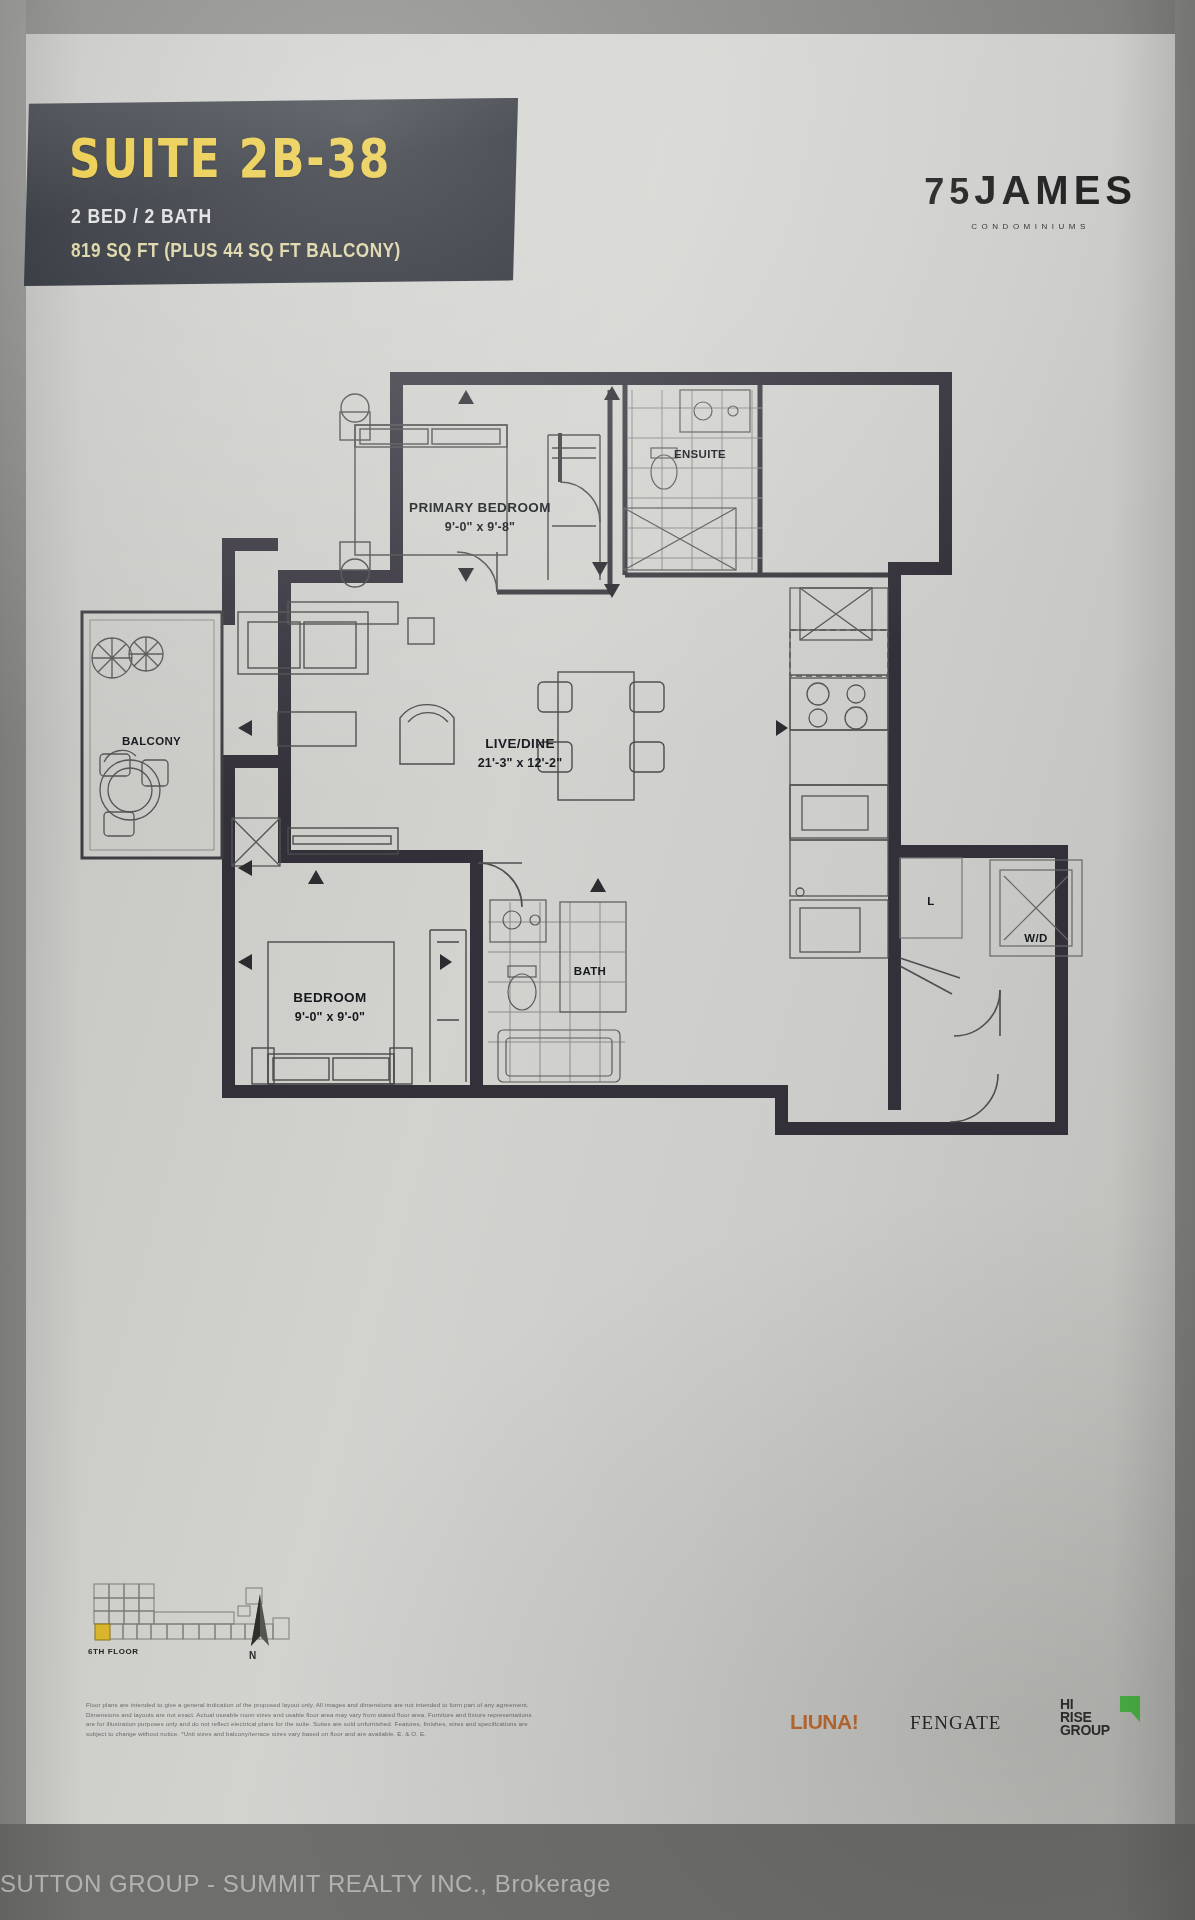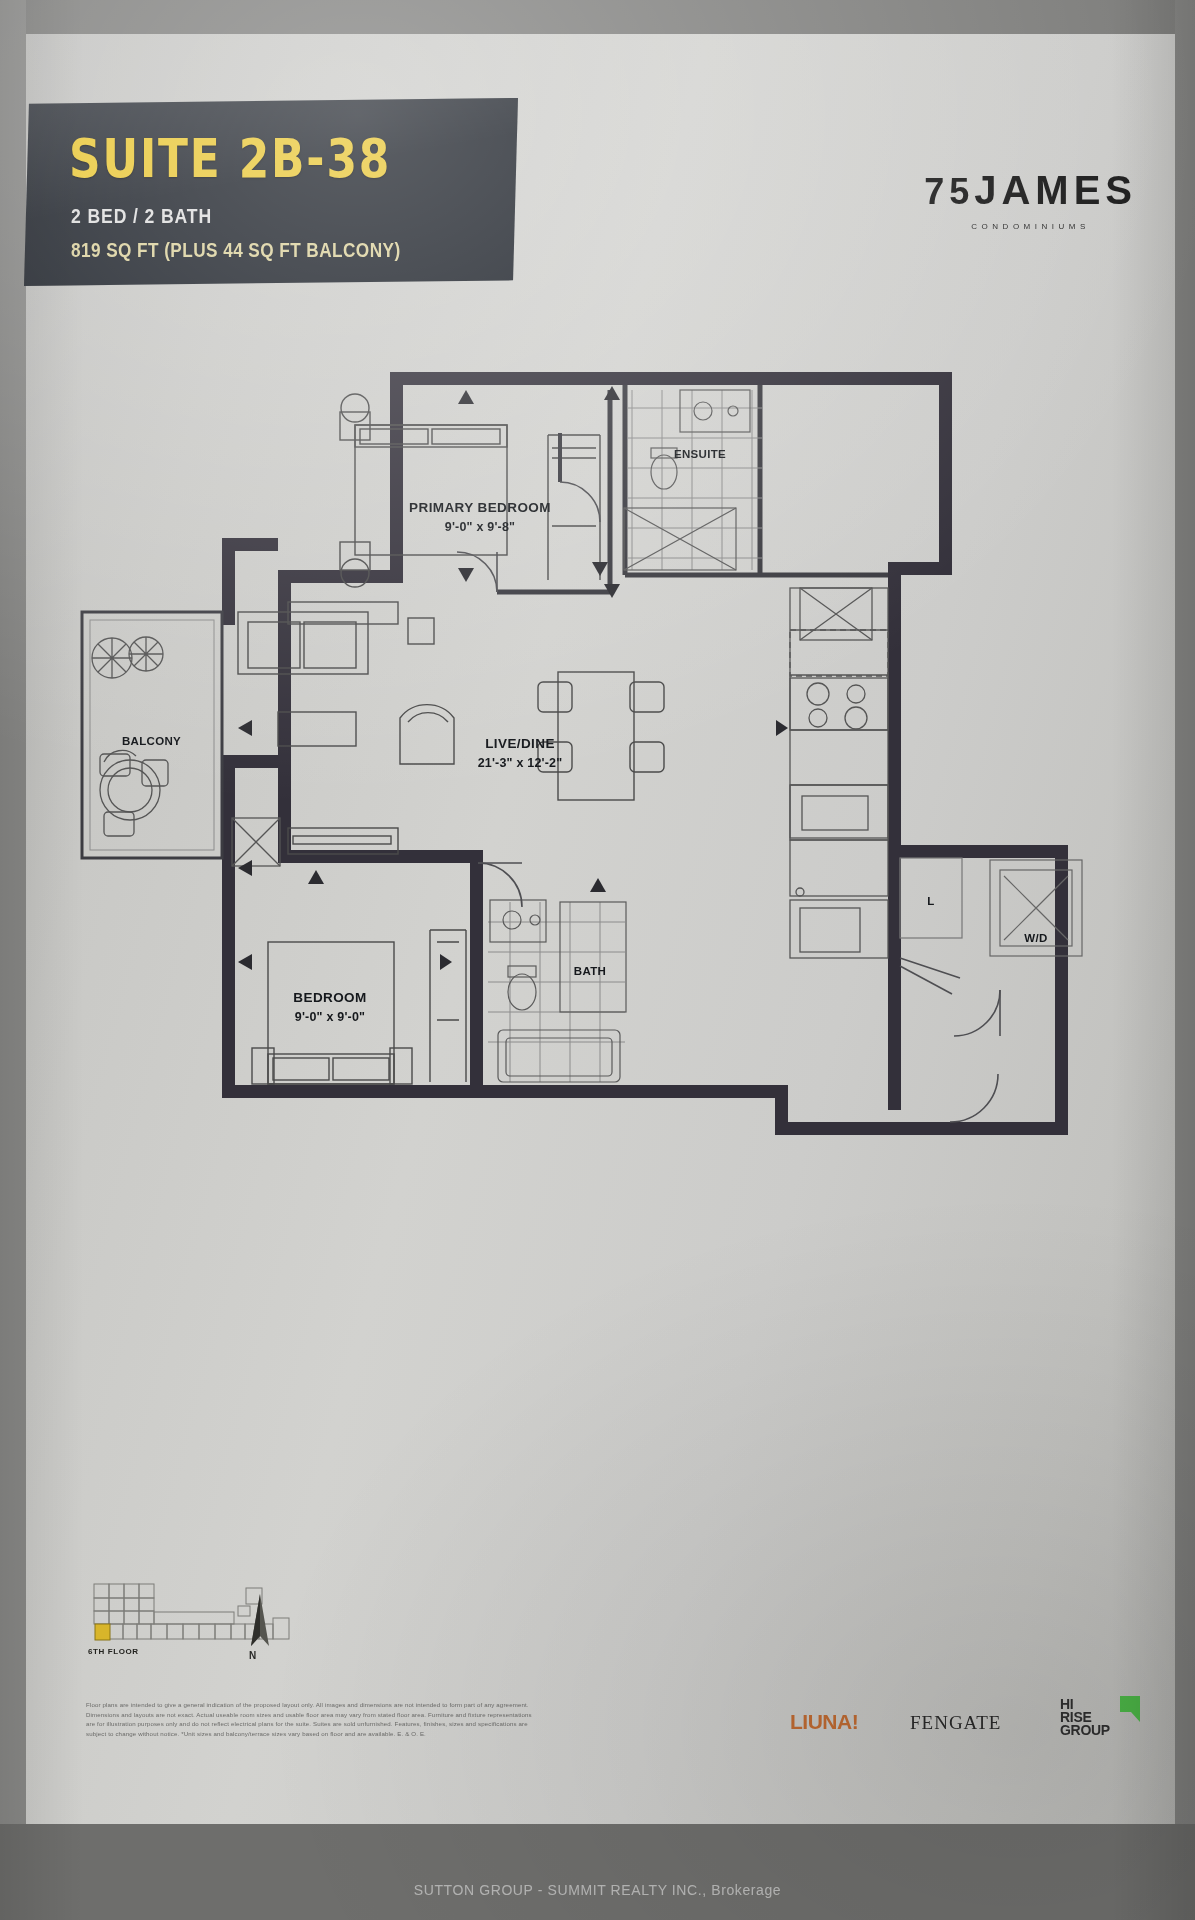--- a/index.html
+++ b/index.html
@@ -59,22 +59,22 @@
   .sponsors{position:absolute;left:790px;top:1690px;width:350px;height:80px;}
   .liuna{position:absolute;left:0;top:20px;font-size:21px;font-weight:bold;color:#bf6a32;letter-spacing:-.5px;
         font-family:"Liberation Sans",sans-serif;filter:blur(.2px);}
   .fengate{position:absolute;left:120px;top:22px;font-size:19px;color:#2a2a2a;letter-spacing:1px;
         font-family:"Liberation Serif",serif;filter:blur(.2px);}
   .hirise{position:absolute;left:270px;top:8px;font-size:14px;font-weight:bold;color:#2f2f2f;line-height:13px;
         letter-spacing:-.3px;filter:blur(.15px);}
   .hiflag{position:absolute;left:330px;top:6px;width:20px;height:26px;background:#4db848;
         clip-path:polygon(0 0,100% 0,100% 100%,55% 62%,0 62%);}
 
-  .watermark{position:absolute;left:0;right:0;bottom:22px;text-align:center;
-        color:rgba(235,235,235,.55);font-size:14px;letter-spacing:.6px;}
+  .watermark{position:absolute;left:0;right:0;bottom:22px;text-align:left;
+        color:rgba(235,235,235,.55);font-size:24px;letter-spacing:.6px;}
 </style>
 </head>
 <body>
 
 <div class="page">
   <div class="edgetop"></div>
   <div class="edgeleft"></div>
   <div class="edgeright"></div>
   <div class="edgebot"></div>
 

